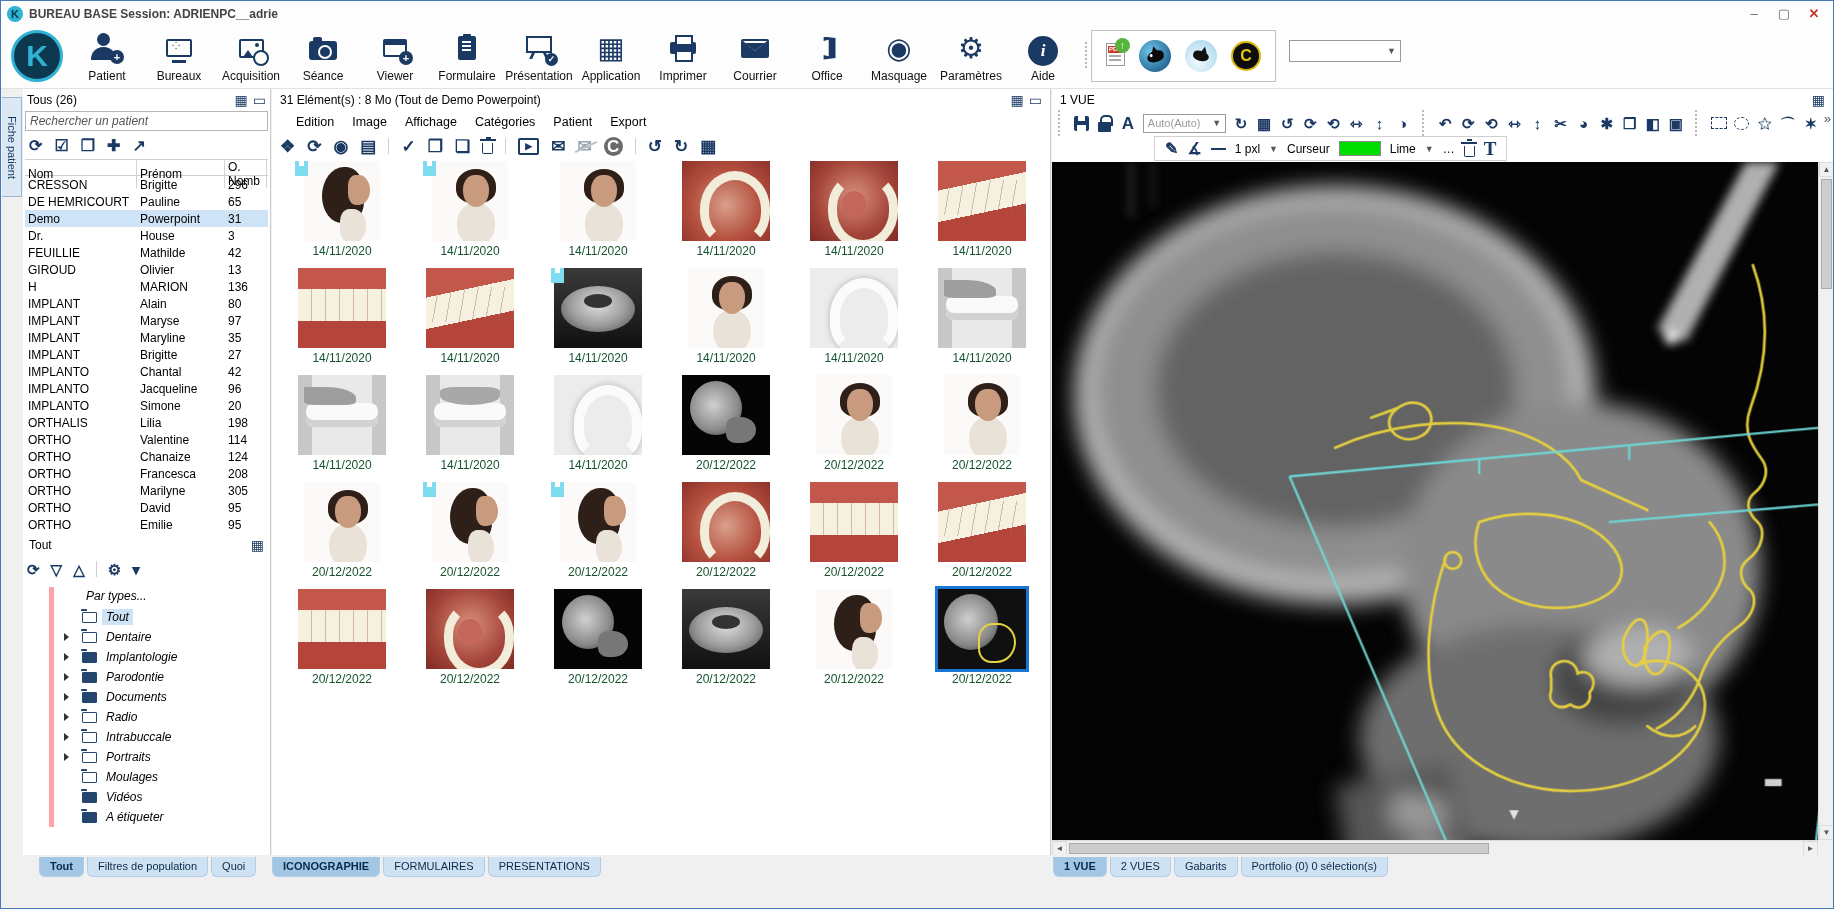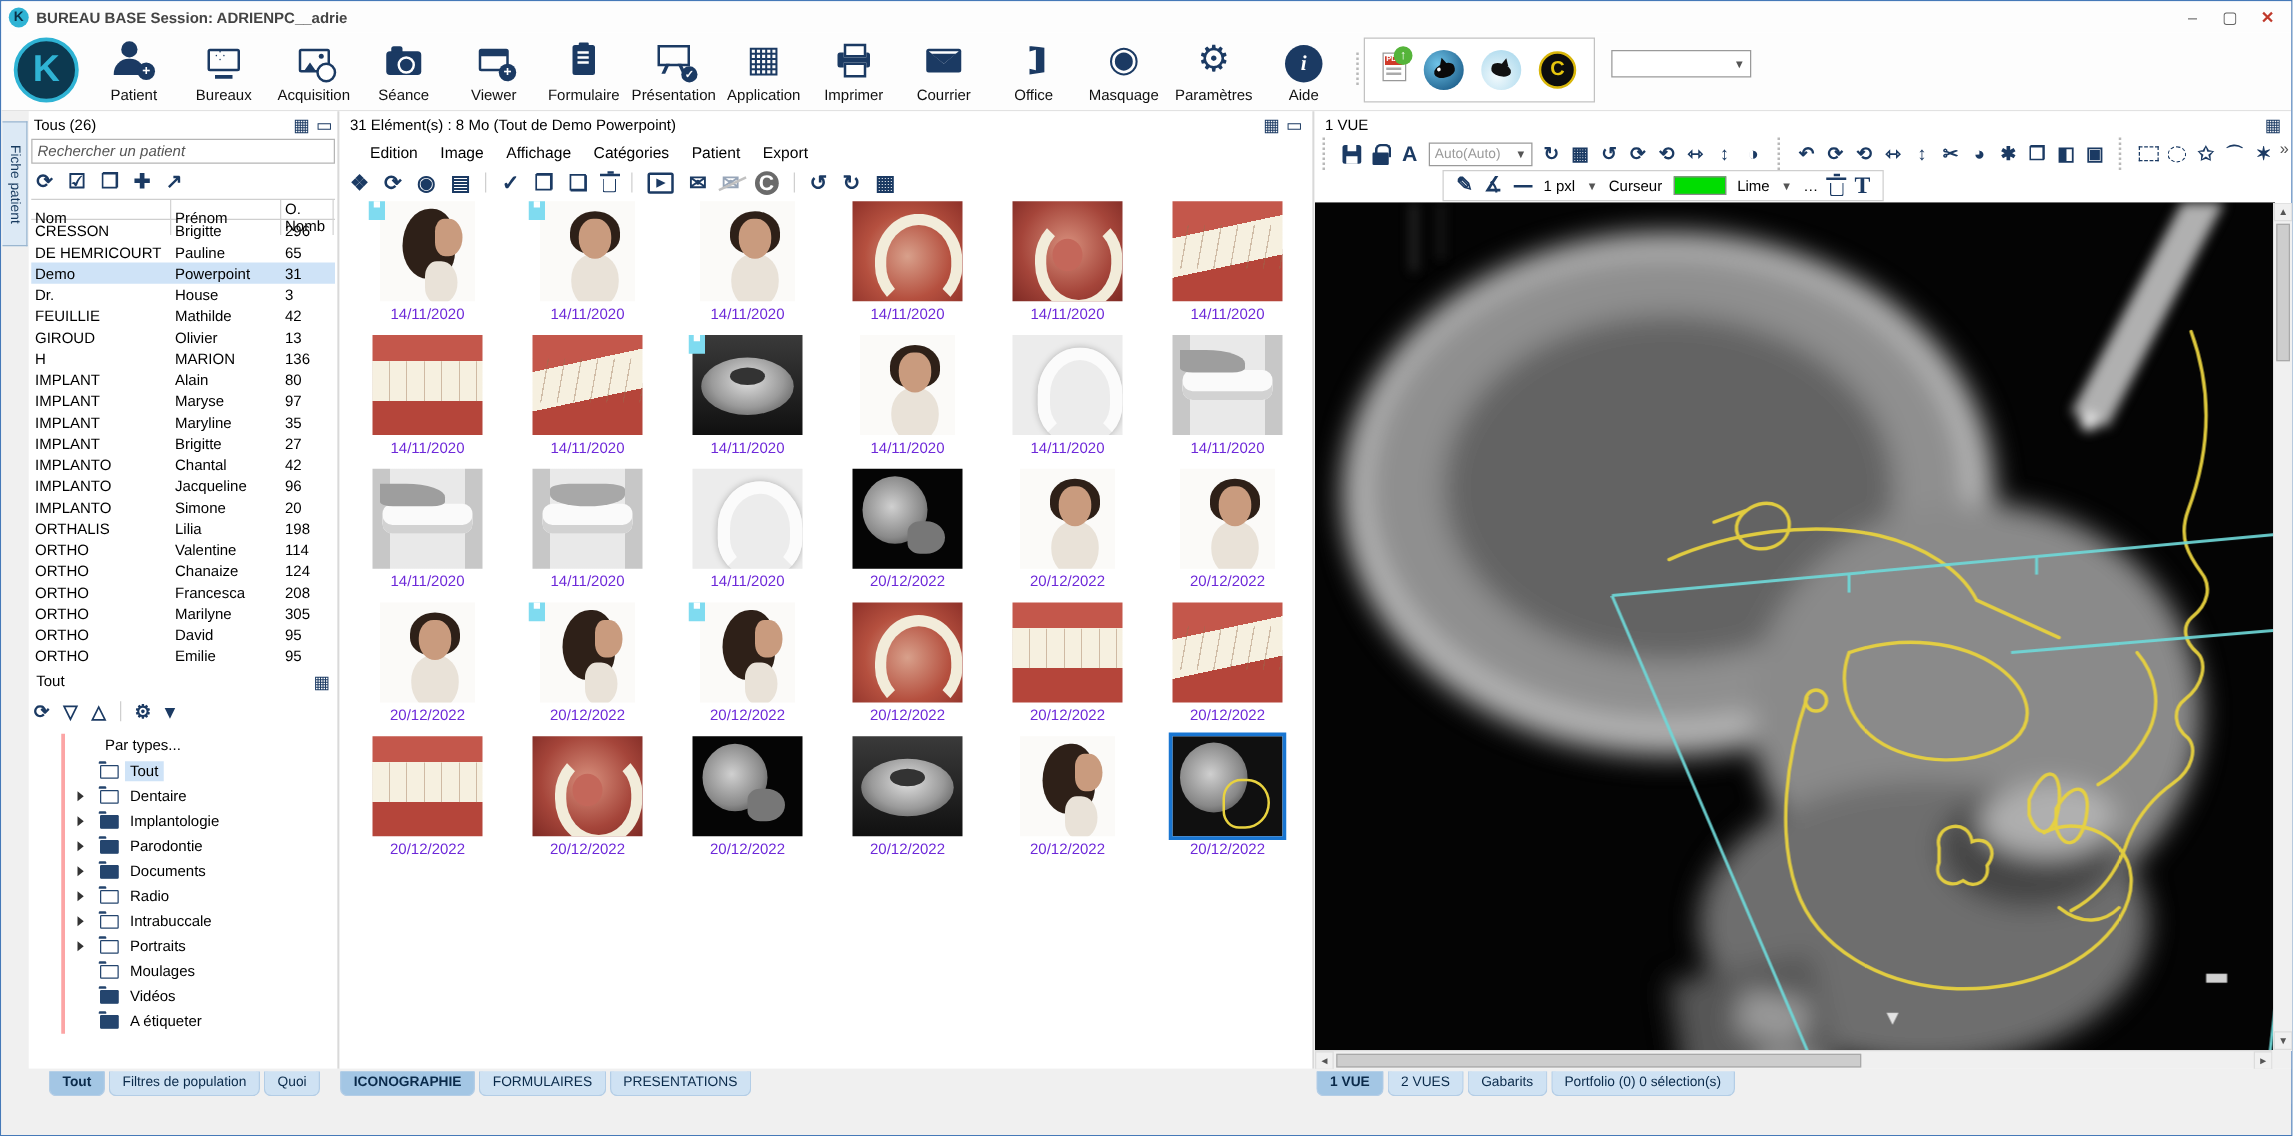--- a/index.html
+++ b/index.html
@@ -92,21 +92,21 @@
   #patient-table-header{position:absolute;top:70px;left:2px;right:2px;height:17px;display:grid;grid-template-columns:112px 88px 42px;border-top:1px solid #cfcfcf;border-bottom:1px solid #cfcfcf;font-size:12px;align-items:center;}
   #patient-table-header div{border-right:1px solid #d4d4d4;padding-left:3px;height:100%;display:flex;align-items:center;}
   #patient-rows{position:absolute;top:87px;left:2px;right:2px;}
   .p-row{display:grid;grid-template-columns:112px 88px 42px;height:17px;font-size:12px;align-items:center;}
   .p-row div{padding-left:3px;white-space:nowrap;overflow:hidden;}
   .p-row.sel{background:#cfe3f7;}
   #tree-header{position:absolute;top:446px;left:2px;right:2px;height:20px;display:flex;align-items:center;font-size:12px;padding:0 4px;}
   #tree-toolbar{position:absolute;top:468px;left:4px;height:24px;display:flex;align-items:center;gap:11px;}
   #tree-toolbar .icon{font-size:15px;font-weight:bold;}
   .vsep{width:1px;height:16px;background:#cfcfcf;}
-  #tree{position:absolute;top:498px;left:26px;right:2px;border-left:3px solid #fca5a5;padding-left:8px;}
+  #tree{position:absolute;top:498px;left:26px;right:2px;border-left:5px solid #fca5a5;padding-left:8px;font-style:italic;}
   .tree-root{font-size:12px;color:#000;padding:2px 0 4px 24px;}
   .tree-row{display:flex;align-items:center;height:20px;gap:5px;}
   .tri{width:0;height:0;border-top:4px solid transparent;border-bottom:4px solid transparent;border-left:5px solid #333;margin-left:2px;}
   .tri-ph{width:7px;}
   .folder{width:15px;height:11px;border:1.7px solid #24456e;border-radius:1px;position:relative;background:#fff;margin-left:8px;flex:none;}
   .folder::before{content:"";position:absolute;top:-4px;left:-1.7px;width:6px;height:2.5px;background:#24456e;border-radius:1px 1px 0 0;}
   .folder.closed{background:#24456e;}
   .tree-label{font-size:12px;padding:1px 4px;}
   .tree-row.sel .tree-label{background:#cfe3f7;}
 
@@ -122,21 +122,21 @@
   .struck::after{content:"";position:absolute;left:-3px;top:8px;width:24px;height:2px;background:#777;transform:rotate(-25deg);}
   .disc{width:19px;height:19px;border-radius:50%;background:#6a6a6a;color:#fff !important;font:bold 12px/19px "Liberation Sans",sans-serif;}
   .ico-trash i{width:11px;height:11px;border:1.8px solid #1b3a63;border-top:none;border-radius:0 0 2px 2px;margin-top:5px;}
   .ico-trash i::before{content:"";position:absolute;top:-4px;left:-3.5px;width:16px;height:2px;background:#1b3a63;}
   .ico-trash i::after{content:"";position:absolute;top:-6.5px;left:2.5px;width:5px;height:2px;background:#1b3a63;}
 
   #thumb-grid{position:absolute;top:70px;left:6px;display:grid;grid-template-columns:repeat(6,128px);justify-items:center;align-content:start;}
   .thumb-cell{width:128px;height:107px;position:relative;display:flex;flex-direction:column;align-items:center;padding-top:2px;}
   .thumb{width:88px;height:80px;position:relative;overflow:hidden;background:#ddd;}
   .thumb-cell.selected .thumb{outline:3px solid #1976d2;}
-  .thumb-date{font-size:12px;margin-top:3px;color:#6d28d9;}
+  .thumb-date{font-size:12px;margin-top:3px;color:#14532d;}
   .tag-icon{position:absolute;top:2px;left:17px;width:13px;height:15px;background:#7fdbf0;z-index:5;}
   .tag-icon::before{content:"";position:absolute;top:0;left:4px;width:5px;height:5px;background:#fff;}
   .ph{width:76px;margin:0 auto;}
   .k-photo-front,.k-photo-profile{background:#fbfaf8;}
   .k-photo-front::before{content:"";position:absolute;left:24px;top:8px;width:40px;height:34px;background:#2e2018;border-radius:50% 50% 40% 40%;}
   .k-photo-front::after{content:"";position:absolute;left:31px;top:14px;width:26px;height:32px;background:#c99b7e;border-radius:45% 45% 50% 50%;box-shadow:0 34px 0 6px #e9e2d8;}
   .k-photo-profile::before{content:"";position:absolute;left:18px;top:6px;width:42px;height:56px;background:#2e2018;border-radius:55% 45% 40% 50%;}
   .k-photo-profile::after{content:"";position:absolute;left:44px;top:14px;width:22px;height:30px;background:#c99b7e;border-radius:40% 60% 60% 45%;box-shadow:-6px 36px 0 2px #e9e2d8;}
   .k-intraoral-upper{background:radial-gradient(circle at 50% 55%,#d8a08b 0%,#b5503f 55%,#8e3129 100%);}
   .k-intraoral-upper::before{content:"";position:absolute;left:18px;top:10px;width:52px;height:58px;border:9px solid #f2ecda;border-bottom-color:transparent;border-radius:50% 50% 45% 45%;}

